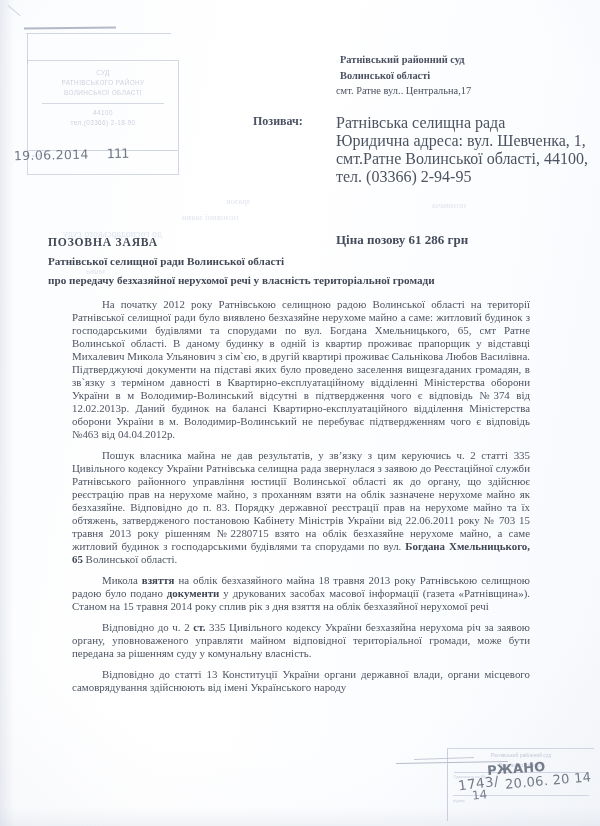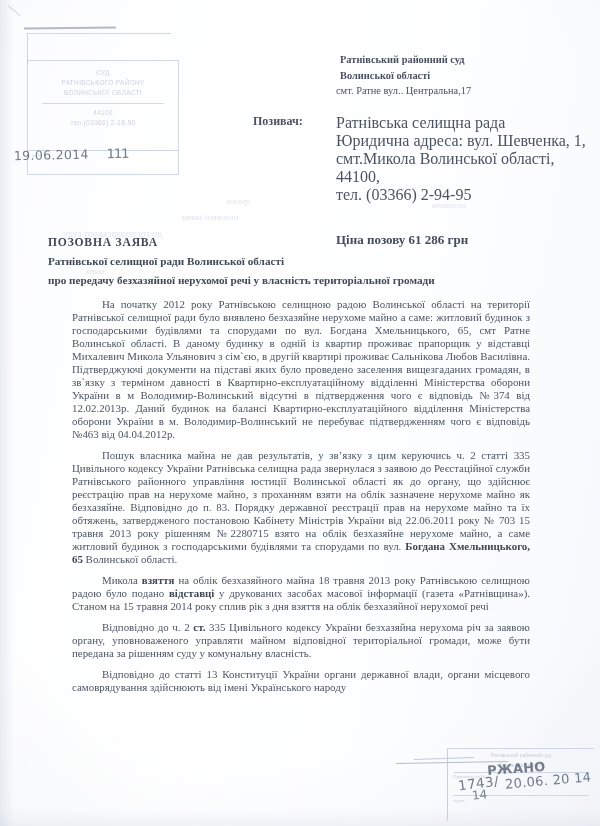--- a/index.html
+++ b/index.html
@@ -396,39 +396,39 @@
     <div class="l i1">Ратнівський районний суд</div>
     <div class="l i1">Волинської області</div>
     <div class="l reg">смт. Ратне вул.. Центральна,17</div>
   </div>
 
   <div class="plaintiff-label">Позивач:</div>
 
   <div class="hdr2">
     <div class="l i1">Ратнівська селищна рада</div>
     <div class="l reg i2">Юридична адреса: вул. Шевченка, 1,</div>
-    <div class="l reg i3">смт.Микола Волинської області, 44100,</div>
+    <div class="l reg i3">смт.Ратне Волинської області, 44100,</div>
     <div class="l reg i4">тел. (03366) 2-94-95</div>
   </div>
 
   <div class="price">Ціна позову 61 286 грн</div>
 
   <div class="title-wrap">
     <div class="title-main">ПОЗОВНА ЗАЯВА</div>
     <div class="title-sub">Ратнівської селищної ради Волинської області</div>
     <div class="title-sub">про передачу безхазяйної нерухомої речі у власність територіальної громади</div>
   </div>
 
   <div class="body">
 
     <p class="para"><span>На початку 2012 року Ратнівською селищною радою Волинської області на території Ратнівської селищної ради було виявлено безхазяйне нерухоме майно а саме: житловий будинок з господарськими будівлями та спорудами по вул. Богдана Хмельницького, 65, смт Ратне Волинської області. В даному будинку в одній із квартир проживає прапорщик у відставці Михалевич Микола Ульянович з сім`єю, в другій квартирі проживає Сальнікова Любов Василівна. Підтверджуючі документи на підставі яких було проведено заселення вищезгаданих громадян, в зв`язку з терміном давності в Квартирно-експлуатаційному відділенні Міністерства оборони України в м Володимир-Волинський відсутні в підтвердження чого є відповідь №374 від 12.02.2013р. Даний будинок на балансі Квартирно-експлуатаційного відділення Міністерства оборони України в м. Володимир-Волинський не перебуває підтвердженням чого є відповідь №463 від 04.04.2012р.</span></p>
 
     <p class="para"><span>Пошук власника майна не дав результатів, у зв’язку з цим керуючись ч. 2 статті 335 Цивільного кодексу України Ратнівська селищна рада звернулася з заявою до Реєстаційної служби Ратнівського районного управління юстиції Волинської області  як до органу, що здійснює реєстрацію прав на нерухоме майно, з проханням взяти на облік зазначене нерухоме майно як безхазяйне. Відповідно до п. 83. Порядку державної реєстрації прав на нерухоме майно та їх обтяжень, затвердженого постановою Кабінету Міністрів України від 22.06.2011 року № 703 15 травня 2013 року рішенням №2280715 взято на облік безхазяйне нерухоме майно, а саме житловий будинок з господарськими будівлями та спорудами по вул. </span><b>Богдана Хмельницького, 65</b><span> Волинської області.</span></p>
 
-    <p class="para"><span>Микола </span><b>взяття</b><span> на облік безхазяйного майна 18 травня 2013 року Ратнівською селищною радою було подано </span><b>відставці</b><span> у друкованих засобах масової інформації (газета «Ратнівщина»). Станом на 15 травня  2014 року сплив рік з дня взяття на облік безхазяйної нерухомої речі</span></p>
+    <p class="para"><span>Микола </span><b>взяття</b><span> на облік безхазяйного майна 18 травня 2013 року Ратнівською селищною радою було подано </span><b>документи</b><span> у друкованих засобах масової інформації (газета «Ратнівщина»). Станом на 15 травня  2014 року сплив рік з дня взяття на облік безхазяйної нерухомої речі</span></p>
 
     <p class="para"><span>Відповідно до ч. 2 </span><b>ст.</b><span> 335 Цивільного кодексу України безхазяйна нерухома річ за заявою органу, уповноваженого управляти майном відповідної територіальної громади, може бути передана за рішенням суду у комунальну власність.</span></p>
 
     <p class="para"><span>Відповідно до статті 13 Конституції України органи  державної влади, органи місцевого  самоврядування здійснюють від імені Українського народу</span></p>
 
   </div>
 
   <div class="artifact-underline"></div>
   <div class="artifact-underline2"></div>
 

